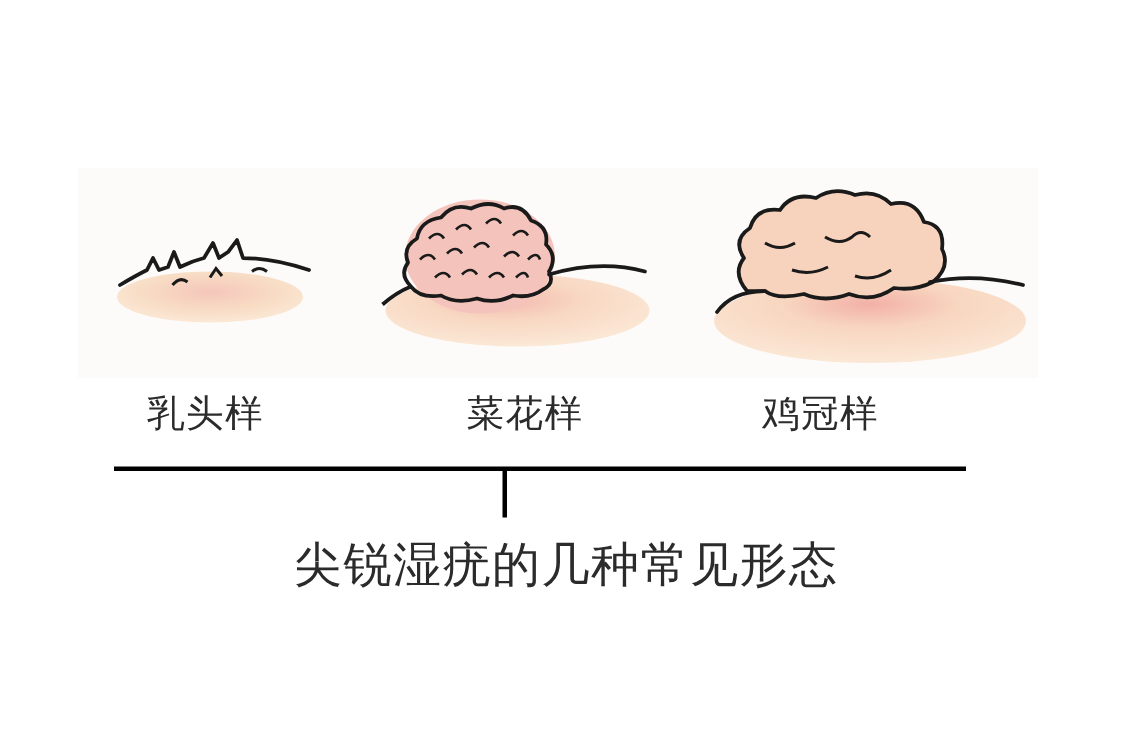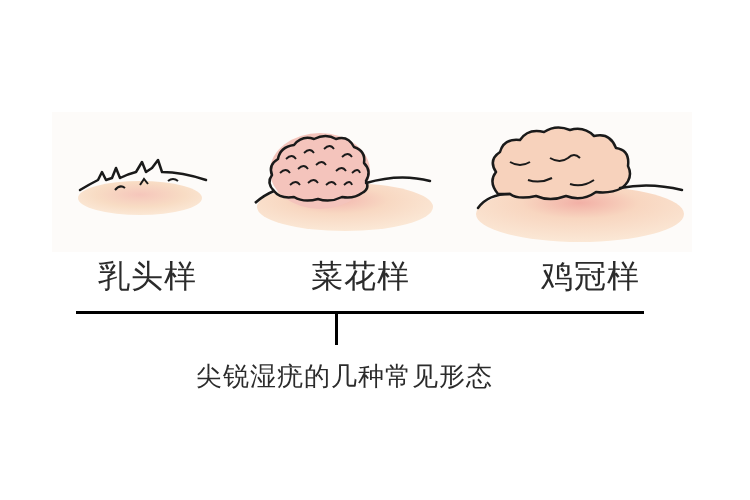--- a/index.html
+++ b/index.html
@@ -1,25 +1,25 @@
 <!DOCTYPE html>
 <html><head>
 <meta charset="utf-8">
 <style>
   html, body { margin: 0; padding: 0; background: #ffffff; }
   body { width: 750px; height: 500px; position: relative; overflow: hidden;
          font-family: "DejaVu Sans", sans-serif; }
   .panel-bg { position: absolute; left: 52px; top: 112px; width: 640px; height: 140px;
               background: #fdfbf9; }
   .illus { position: absolute; }
-  .label { position: absolute; font-size: 32px; color: #2b2b2b; line-height: 28px;
+  .label { position: absolute; font-size: 25px; color: #2b2b2b; line-height: 28px;
            white-space: nowrap; letter-spacing: 1px; }
   .hline { position: absolute; left: 76px; top: 311px; width: 568px; height: 3px; background: #000; }
   .vline { position: absolute; left: 335px; top: 312px; width: 3px; height: 33px; background: #000; }
-  .caption { position: absolute; left: 196px; top: 361px; font-size: 26px; color: #2b2b2b;
+  .caption { position: absolute; left: 196px; top: 361px; font-size: 32px; color: #2b2b2b;
              line-height: 30px; white-space: nowrap; letter-spacing: 1px; }
 </style>
 </head>
 <body>
 
 <div>
   <div class="panel-bg"></div>
 
   <svg class="illus" style="left:70px;top:150px" width="150" height="70" viewBox="0 0 150 70">
     <defs>
@@ -80,19 +80,19 @@
     <g fill="none" stroke="#1a1a1a" stroke-width="2">
       <path d="M40,40 Q50,46 60,40"></path>
       <path d="M80,36 Q90,42 98,36 Q104,30 110,36"></path>
       <path d="M58,58 Q70,62 82,56"></path>
       <path d="M100,62 Q112,66 124,58"></path>
     </g>
   </svg>
 
   <div class="label" style="left:98px;top:262px">乳头样</div>
   <div class="label" style="left:311px;top:262px">菜花样</div>
-  <div class="label" style="left:541px;top:262px">鸡冠样</div>
+  <div class="label" style="left:508px;top:262px">鸡冠样</div>
 
   <div class="hline"></div>
   <div class="vline"></div>
 
   <div class="caption">尖锐湿疣的几种常见形态</div>
 </div>
 
 </body></html>

